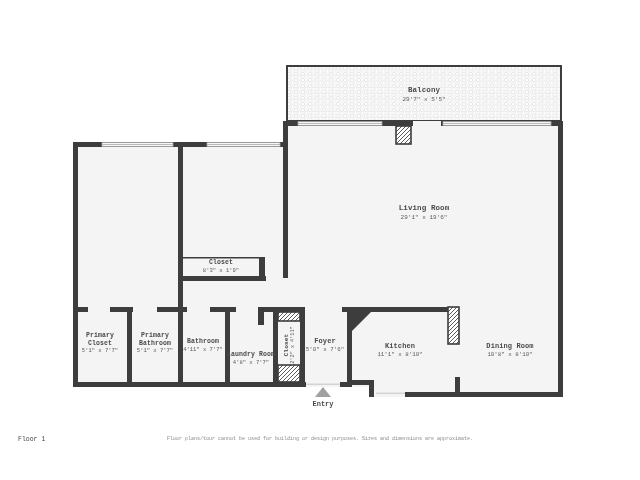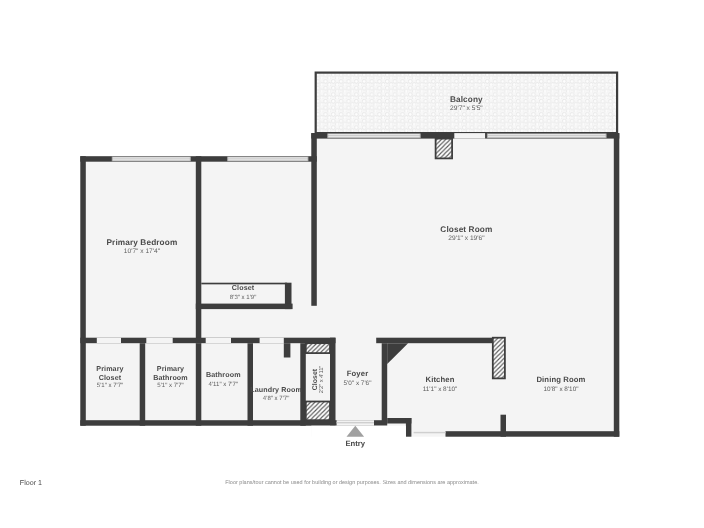--- a/index.html
+++ b/index.html
@@ -1,17 +1,17 @@
 <!DOCTYPE html>
 <html><head>
 <meta charset="utf-8">
 <style>
   html,body{margin:0;padding:0;background:#fff;}
   .page{position:relative;width:640px;height:480px;background:#ffffff;overflow:hidden;
-        font-family:Liberation Sans, sans-serif;color:#4a4a4a;}
+        font-family:Liberation Mono, monospace;color:#4a4a4a;}
   .plan-svg{position:absolute;left:0;top:0;}
   .lbl{position:absolute;text-align:center;color:#4a4a4a;}
   .lbl .nm{font-weight:bold;font-size:7.5px;line-height:9px;letter-spacing:.1px;}
   .lbl .dm{font-size:6px;line-height:7px;color:#5d5d5d;margin-top:1px;white-space:nowrap;
            margin-left:-30px;margin-right:-30px;}
   .lbl.md .nm{font-size:7px;line-height:8px;}
   .lbl.md .dm{font-size:5.8px;}
   .lbl.sm .nm{font-size:6.5px;line-height:7.5px;}
   .lbl.sm .dm{font-size:5.5px;line-height:6.5px;}
   .lbl.rot{transform:translate(-50%,-50%) rotate(-90deg);white-space:nowrap;}
@@ -116,33 +116,29 @@
     <rect x="283" y="387" width="86" height="14" fill="#ffffff"></rect>
 
     <polygon points="315,397 331,397 323,387" fill="#a0a0a0"></polygon>
   </svg>
 
   <div class="lbl" style="left:354px;top:86px;width:140px;">
     <div class="nm">Balcony</div>
     <div class="dm">29'7" x 5'5"</div>
   </div>
 
-  <div class="lbl" style="left:69px;top:216px;width:120px;">
-    <div class="nm">Primary Bedroom</div>
-    <div class="dm">10'7" x 17'4"</div>
-  </div>
 
 
   <div class="lbl sm" style="left:181px;top:259px;width:80px;">
     <div class="nm">Closet</div>
     <div class="dm">8'3" x 1'9"</div>
   </div>
 
   <div class="lbl" style="left:354px;top:204px;width:140px;">
-    <div class="nm">Closet Room</div>
+    <div class="nm">Living Room</div>
     <div class="dm">29'1" x 19'6"</div>
   </div>
 
   <div class="lbl sm" style="left:83px;top:332px;width:34px;">
     <div class="nm">Primary Closet</div>
     <div class="dm">5'1" x 7'7"</div>
   </div>
 
   <div class="lbl sm" style="left:135px;top:332px;width:40px;">
     <div class="nm">Primary Bathroom</div>

